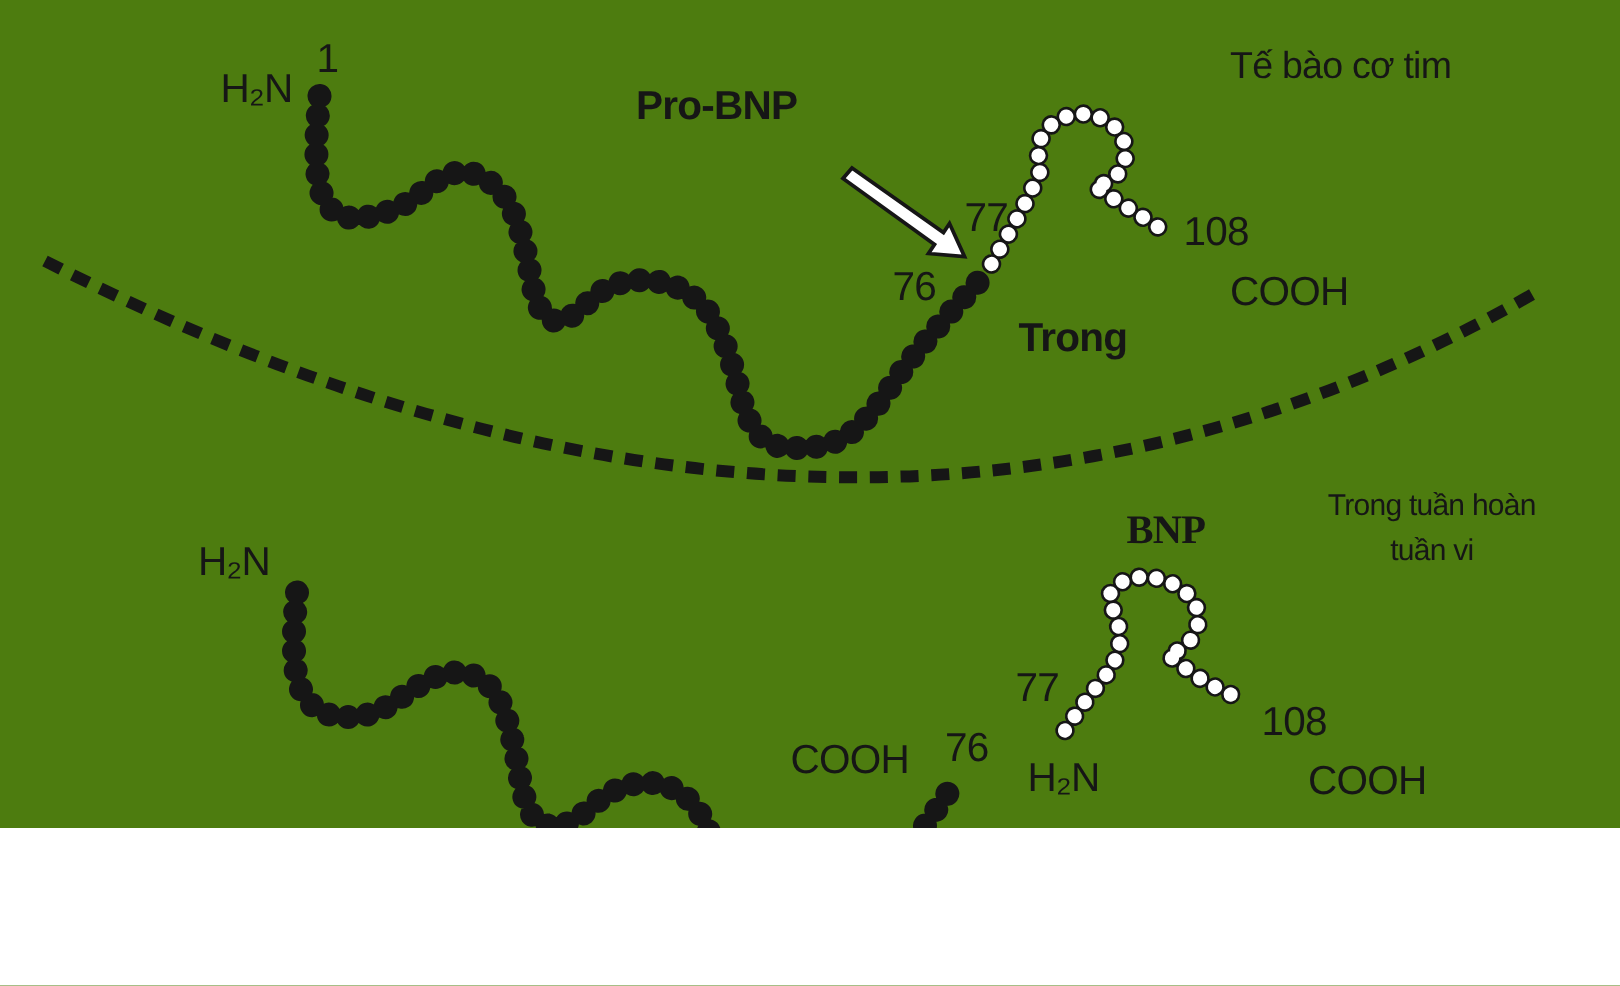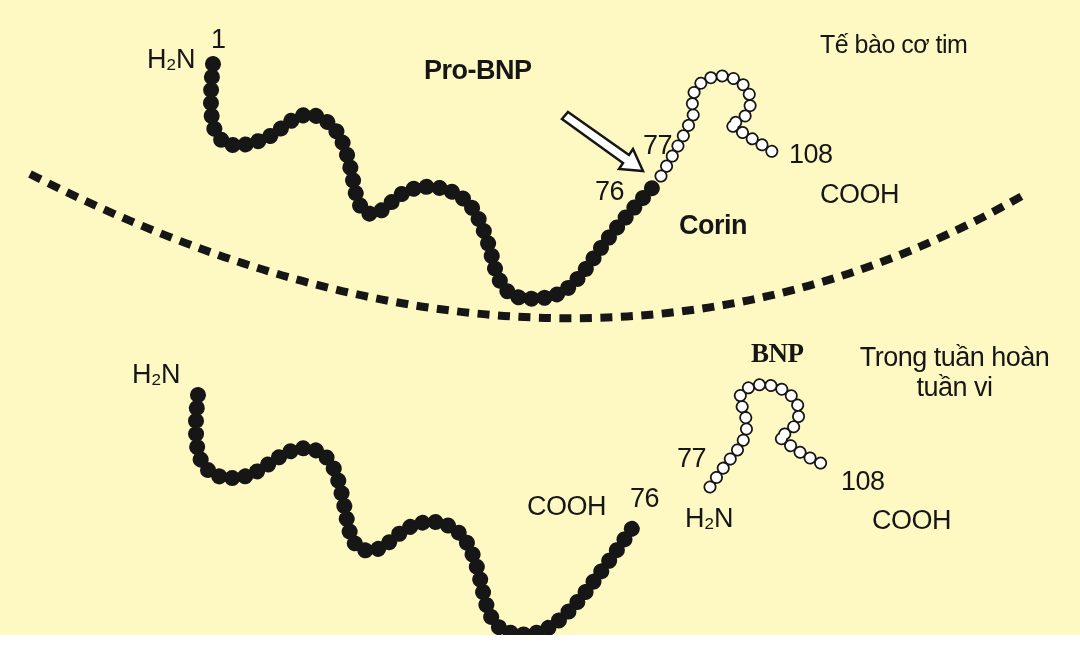--- a/index.html
+++ b/index.html
@@ -1,19 +1,19 @@
 <!DOCTYPE html>
 <html><head>
 <meta charset="utf-8">
 <style>
   html,body{margin:0;padding:0;background:#ffffff;}
   .stage{
     position:relative;
-    width:1080px;height:635px;
-    background:#fef9c3;
+    width:1080px;height:552px;
+    background:#4d7c0f;
     overflow:hidden;
     font-family:"Liberation Sans","DejaVu Sans",sans-serif;
     color:#161616;
   }
   .stage svg{position:absolute;left:0;top:0;}
   
   .beads{
     fill:none;stroke:#161616;stroke-width:16;
     stroke-linecap:round;stroke-dasharray:0.01 13;
   }
@@ -33,22 +33,22 @@
   .arrow{
     fill:#ffffff;stroke:#161616;stroke-width:2.5;stroke-linejoin:miter;
   }
   .lbl{
     position:absolute;white-space:nowrap;
     font-size:27px;letter-spacing:-0.5px;line-height:1.1;
   }
   .lbl.bold{font-weight:bold;font-size:27px;}
   .lbl.vn{font-size:25px;}
   .circ-block{
-    position:absolute;left:852px;top:342px;width:205px;
-    text-align:center;font-size:27px;letter-spacing:-0.5px;line-height:30px;
+    position:absolute;left:852px;top:322px;width:205px;
+    text-align:center;font-size:20px;letter-spacing:-0.5px;line-height:30px;
   }
 </style>
 </head>
 <body>
 
 <div class="stage">
 
   <svg width="1080" height="657" viewBox="0 0 1080 657">
     <defs>
       <path id="proRing" d="M 661 176 C 671 158 685 135 694 113 C 691 103 692 94 697 87 C 703 80 712 76 721 76 C 731 76 741 81 746 88 C 751 95 752 104 748 112 C 744 119 737 123 729 124 C 736 128 743 133 751 138 C 759 143 769 149 777 155"></path>
@@ -69,21 +69,21 @@
     <use href="#bnpRing" class="ring-outer"></use>
     <use href="#bnpRing" class="ring-inner"></use>
   </svg>
 
   <div class="lbl" style="left:147px;top:45px;">H₂N</div>
   <div class="lbl" style="left:211px;top:25px;">1</div>
   <div class="lbl vn" style="left:820px;top:31px;">Tế bào cơ tim</div>
   <div class="lbl bold" style="left:424px;top:56px;">Pro-BNP</div>
   <div class="lbl" style="left:643px;top:131px;">77</div>
   <div class="lbl" style="left:595px;top:177px;">76</div>
-  <div class="lbl bold" style="left:679px;top:211px;">Corin</div>
+  <div class="lbl bold" style="left:679px;top:211px;">Trong</div>
   <div class="lbl" style="left:789px;top:140px;">108</div>
   <div class="lbl" style="left:820px;top:180px;">COOH</div>
 
   <div class="lbl" style="left:132px;top:360px;">H₂N</div>
   <div class="lbl" style="left:527px;top:492px;">COOH</div>
   <div class="lbl" style="left:630px;top:484px;">76</div>
 
   <div class="lbl bold" style="left:751px;top:339px;font-family:Liberation Serif, serif;">BNP</div>
   <div class="circ-block">
     <div>Trong tuần hoàn</div>

